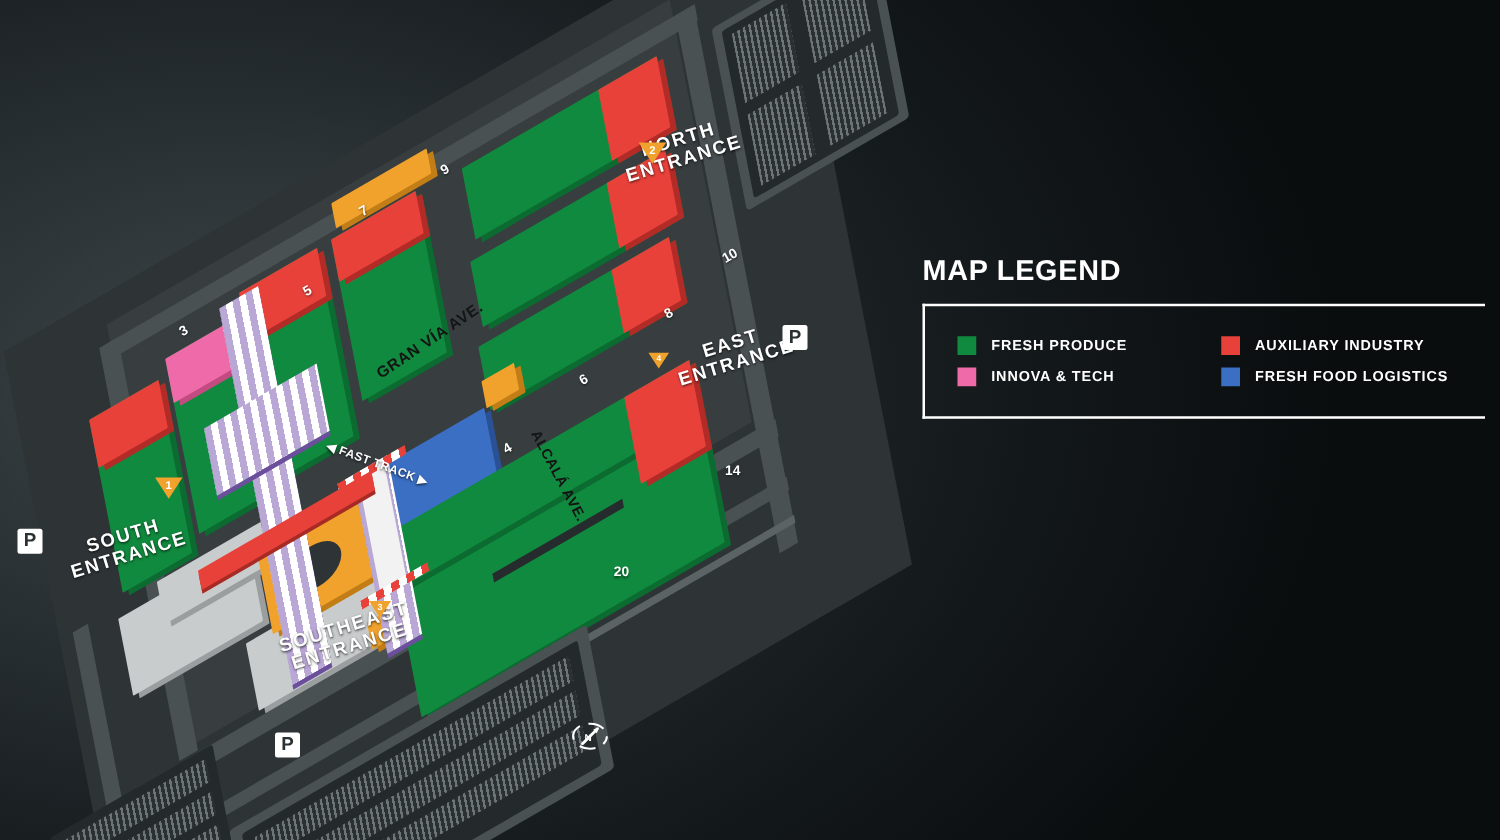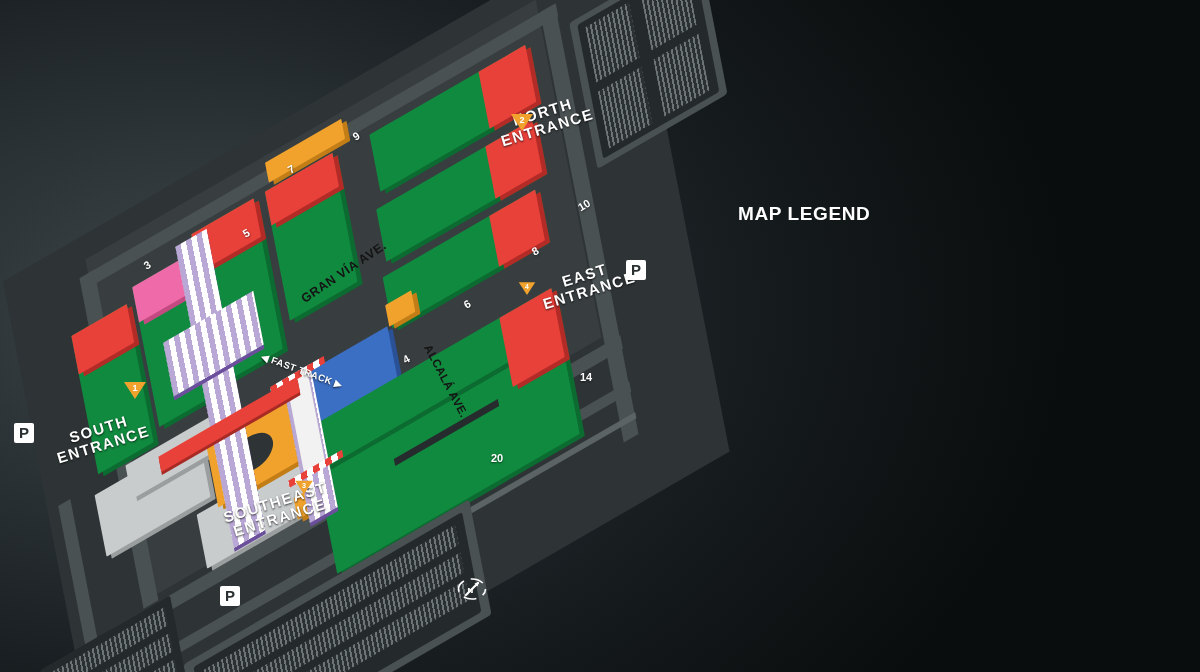--- a/index.html
+++ b/index.html
@@ -68,21 +68,21 @@
   .marker span{position:absolute;left:-11px;top:-16px;width:22px;text-align:center;
                font-size:9px;font-weight:700;color:#fff;}
 
   .pbadge{position:absolute;width:20px;height:20px;background:#fff;border-radius:2px;
           color:#2b3133;font-size:15px;font-weight:700;line-height:20px;text-align:center;}
 
   .compass{position:absolute;width:34px;height:34px;}
 
   
   #legend{position:absolute;left:738px;top:203px;width:450px;}
-  .legend-title{color:#fff;font-size:19px;font-weight:700;letter-spacing:.6px;margin-bottom:13px;}
+  .legend-title{color:#fff;font-size:23px;font-weight:700;letter-spacing:.6px;margin-bottom:13px;}
   .legend-box{border:2px solid #ffffff;border-right:none;padding:19px 0 19px 26px;
               display:flex;flex-wrap:wrap;}
   .lrow{width:50%;display:flex;align-items:center;margin:5px 0;}
   .sw{width:15px;height:15px;margin-right:12px;flex:none;}
   .ltxt{color:#fff;font-size:11.5px;font-weight:700;letter-spacing:.7px;}
 </style>
 </head>
 <body>
 
 <div id="stage">
@@ -232,15 +232,33 @@
     <svg viewBox="0 0 34 34" width="34" height="34">
       <ellipse cx="17" cy="17" rx="13.5" ry="10" fill="none" stroke="#fff" stroke-width="1.6" stroke-dasharray="13 7" stroke-dashoffset="6"></ellipse>
       <path d="M11 23 L23 11" stroke="#fff" stroke-width="2.2" stroke-linecap="round" fill="none"></path>
       <path d="M24 10 L19.5 11.5 L22.5 14.5 Z" fill="#fff"></path>
       <text x="12.5" y="20.5" fill="#fff" font-size="8" font-weight="700" font-family="Liberation Sans, sans-serif">N</text>
     </svg>
   </div>
 
   <div id="legend">
     <div class="legend-title">MAP LEGEND</div>
+    <div class="legend-box">
+      <div class="lrow">
+        <span class="sw" style="background:#108a3e"></span>
+        <span class="ltxt">FRESH PRODUCE</span>
+      </div>
+      <div class="lrow">
+        <span class="sw" style="background:#e8413a"></span>
+        <span class="ltxt">AUXILIARY INDUSTRY</span>
+      </div>
+      <div class="lrow">
+        <span class="sw" style="background:#ef6aa8"></span>
+        <span class="ltxt">INNOVA &amp; TECH</span>
+      </div>
+      <div class="lrow">
+        <span class="sw" style="background:#3b6fc4"></span>
+        <span class="ltxt">FRESH FOOD LOGISTICS</span>
+      </div>
+    </div>
   </div>
 
 </div>
 
 </body></html>

